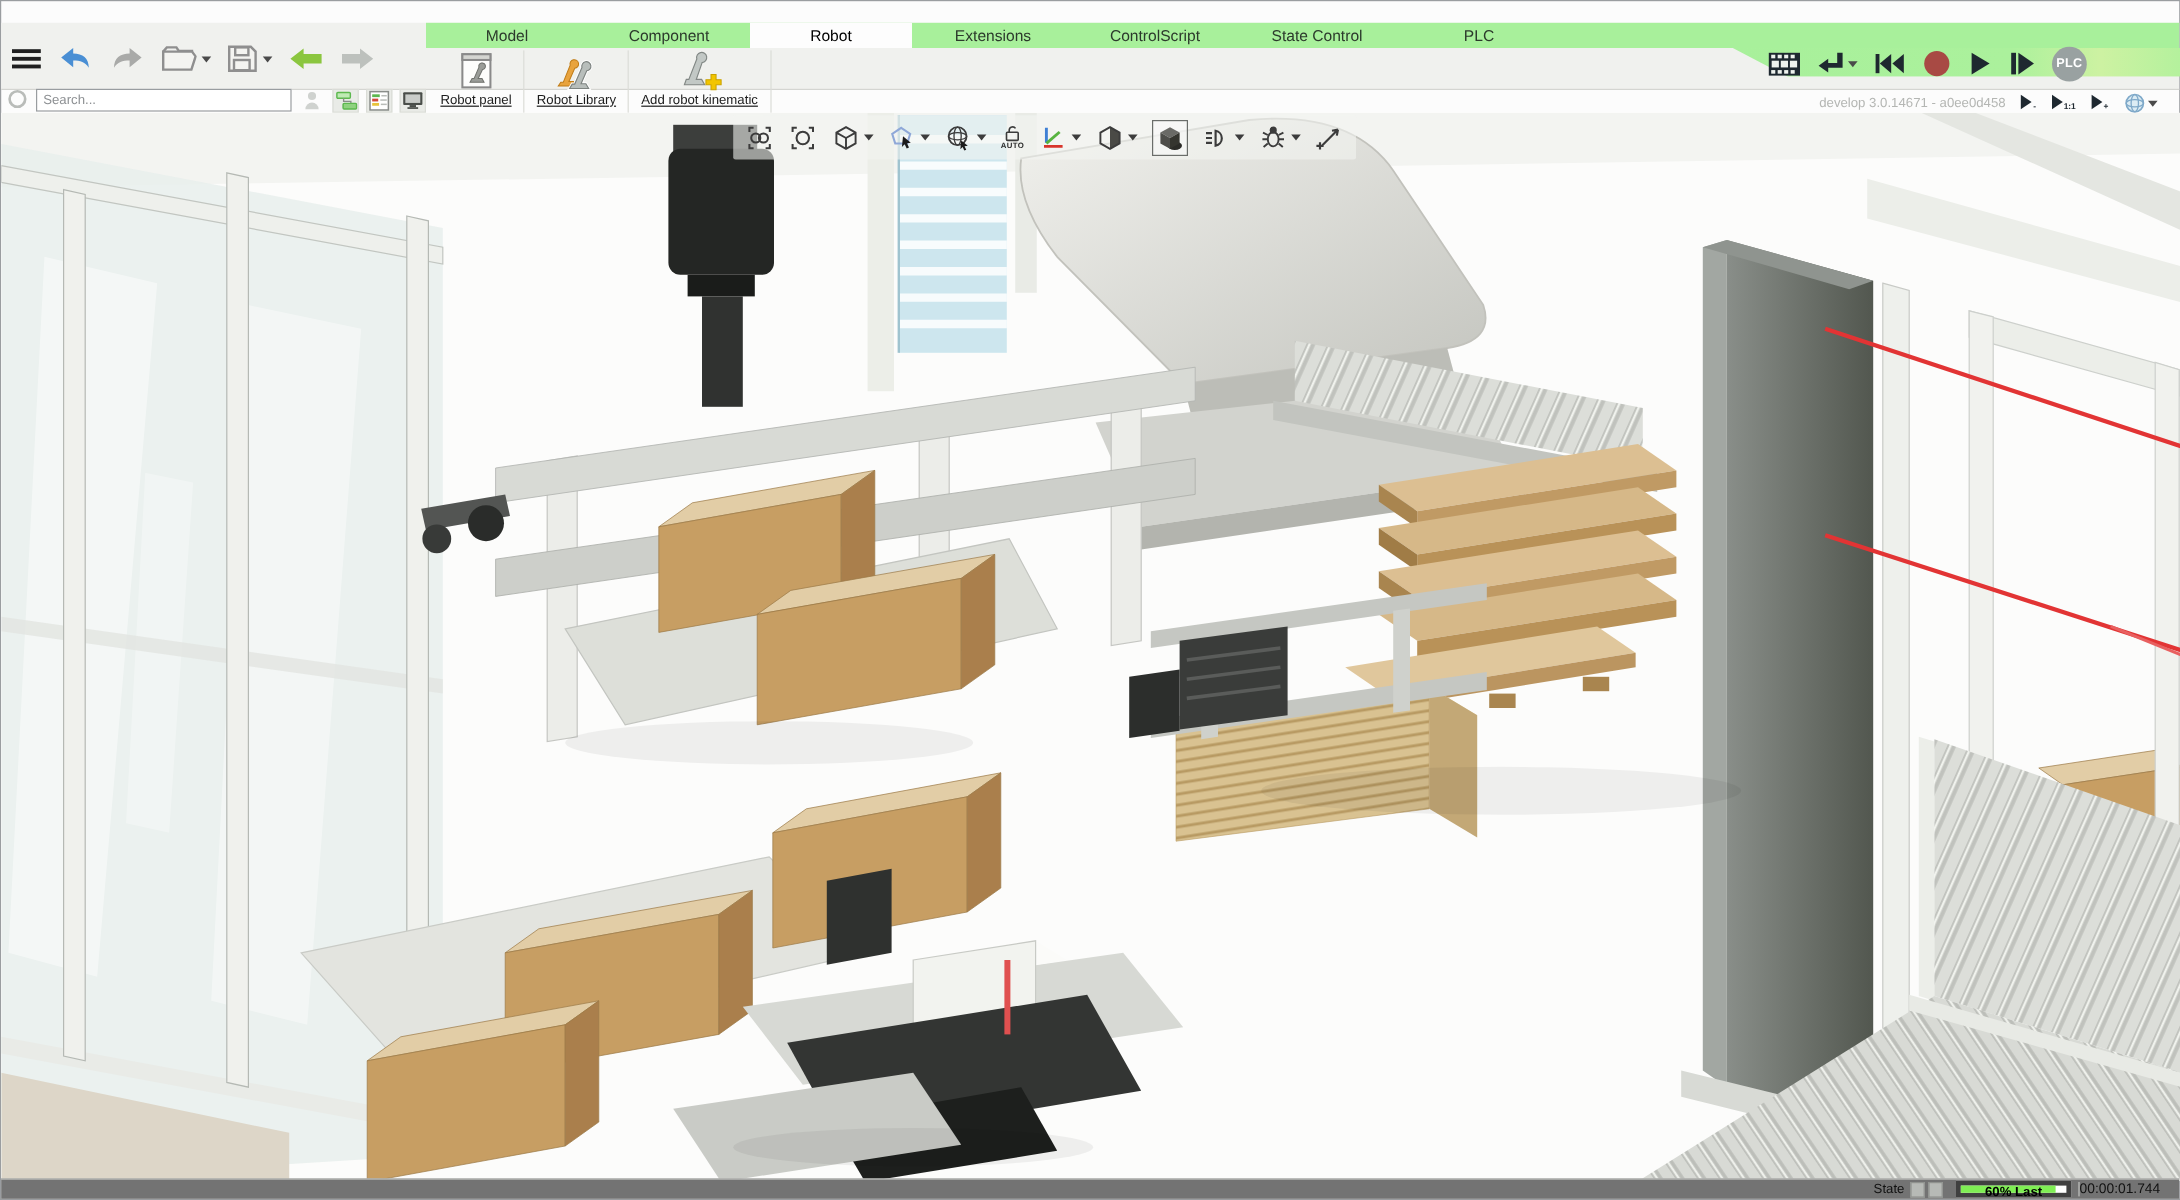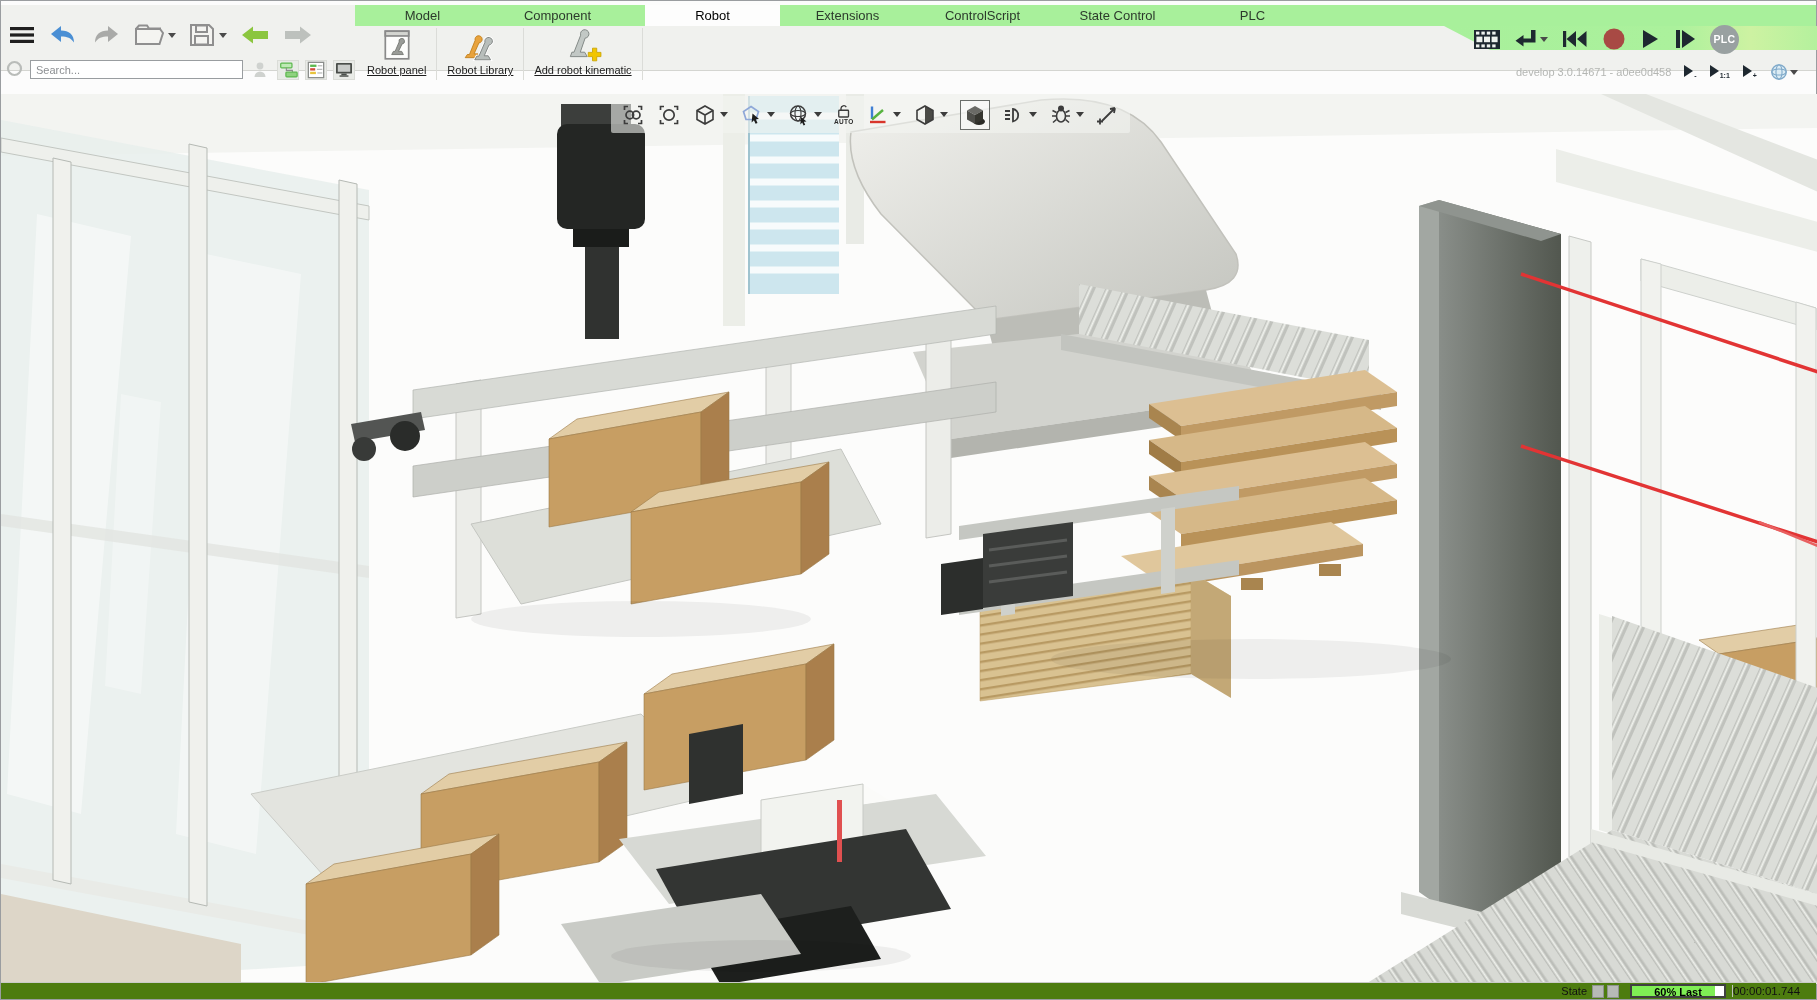--- a/index.html
+++ b/index.html
@@ -15,24 +15,24 @@
   .app-logo .s3 { left:1px; top:6px; background:#6fd0dc; }
   .title-text { position:absolute; left:25px; top:1px; font-size:11.5px; font-weight:700; color:#1a1a1a; letter-spacing:.1px; }
   .win-controls { position:absolute; right:4px; top:0; display:flex; }
   .win-btn { width:42px; height:16px; display:flex; align-items:center; justify-content:center; color:#333; }
   .glyph-min { width:10px; height:2px; background:#333; }
   .glyph-max { width:9px; height:9px; border:1.4px solid #333; position:relative; background:#fcfcfc; }
   .glyph-max::before { content:""; position:absolute; left:2px; top:-4px; width:9px; height:9px; border:1.4px solid #333; border-bottom:none; border-left:none; }
   .glyph-close { font-size:13px; line-height:13px; color:#222; font-weight:400; }
 
   
-  .ribbon { position:absolute; top:4px; left:0; right:0; height:66px; background:#f0f1ee; border-bottom:1px solid #d4d5d1; }
+  .ribbon { position:absolute; top:18px; left:0; right:0; height:56px; background:#f0f1ee; border-bottom:1px solid #d4d5d1; }
   .tabstrip { position:absolute; top:0; left:354px; right:0; height:21px; background:#a8f09b; display:flex; }
   .tab { width:135px; height:21px; line-height:21px; text-align:center; font-size:13px; color:#2c3a2c; cursor:default; }
-  .tab.active { background:#fdfdfd; color:#000; font-weight:400;margin-left:20px; }
+  .tab.active { background:#fdfdfd; color:#000; font-weight:400; }
   .playback-block { position:absolute; top:21px; left:1443px; width:374px; height:24px;
       background:linear-gradient(90deg,#a8f09b 0%,#abf19c 62%,#cdf2a2 82%,#b4f19d 100%);
       clip-path:polygon(46px 24px,0 0,374px 0,374px 24px); }
   .playback-row { position:absolute; top:21px; left:1472px; height:26px; display:flex; align-items:center; gap:13px; }
   .pb-icon { display:flex; align-items:center; }
   .plc-badge { width:29px; height:29px; border-radius:50%; background:#99a1a1; color:#fff; font-size:10.5px; font-weight:700; display:flex; align-items:center; justify-content:center; letter-spacing:.3px; }
 
   .qat { position:absolute; top:13px; left:8px; height:34px; display:flex; align-items:center; gap:13px; }
   .qat .btn { display:flex; align-items:center; gap:2px; }
   .caret { width:0; height:0; border-left:4px solid transparent; border-right:4px solid transparent; border-top:5px solid #4a4a4a; margin-left:2px; }
@@ -59,24 +59,24 @@
   .scene { position:absolute; inset:0; }
   .vp-toolbar { position:absolute; left:610px; top:2px; height:37px; display:flex; align-items:center; gap:12px; padding:0 10px;
       background:rgba(243,245,242,.58); border-radius:2px; }
   .vt-btn { display:flex; align-items:center; gap:1px; }
   .vt-caret { width:0; height:0; border-left:4px solid transparent; border-right:4px solid transparent; border-top:5px solid #3c3c3c; margin-left:2px; }
   .vt-auto { display:flex; flex-direction:column; align-items:center; line-height:1; }
   .vt-auto .auto-lbl { font-size:6.5px; font-weight:700; color:#2d2d2d; margin-top:-1px; letter-spacing:.3px; }
   .selbox { width:30px; height:30px; border:1.5px solid #6a6d6a; background:rgba(250,250,249,.55); display:flex; align-items:center; justify-content:center; }
 
   
-  .statusbar { position:absolute; bottom:0; left:0; right:0; height:17px; background:#4d7c0f; border-top:1px solid #c9cbc7; display:flex; align-items:center; justify-content:flex-end; font-size:11px; color:#111; }
+  .statusbar { position:absolute; bottom:0; left:0; right:0; height:17px; background:#737373; border-top:1px solid #c9cbc7; display:flex; align-items:center; justify-content:flex-end; font-size:11px; color:#111; }
   .sb-state { margin-right:5px; }
   .sb-sq { width:12px; height:13px; background:#b7bab6; border:1px solid #8f928e; margin-right:3px; }
-  .sb-progress { position:relative; width:96px; height:14px; border:2px solid #404040; background:#fff; margin:0 6px 0 8px; }
+  .sb-progress { position:relative; width:96px; height:14px; border:4px solid #404040; background:#fff; margin:0 6px 0 8px; }
   .sb-fill { position:absolute; left:0; top:0; bottom:0; background:#7fee54; }
   .sb-ptext { position:absolute; inset:0; text-align:center; font-size:11px; font-weight:700; color:#000; line-height:13px; }
   .sb-time { width:84px; text-align:right; padding-right:20px; border-left:1px solid #c2c4c0; font-size:11.5px; }
 </style>
 </head>
 <body>
 
 <div class="window">
 
 

